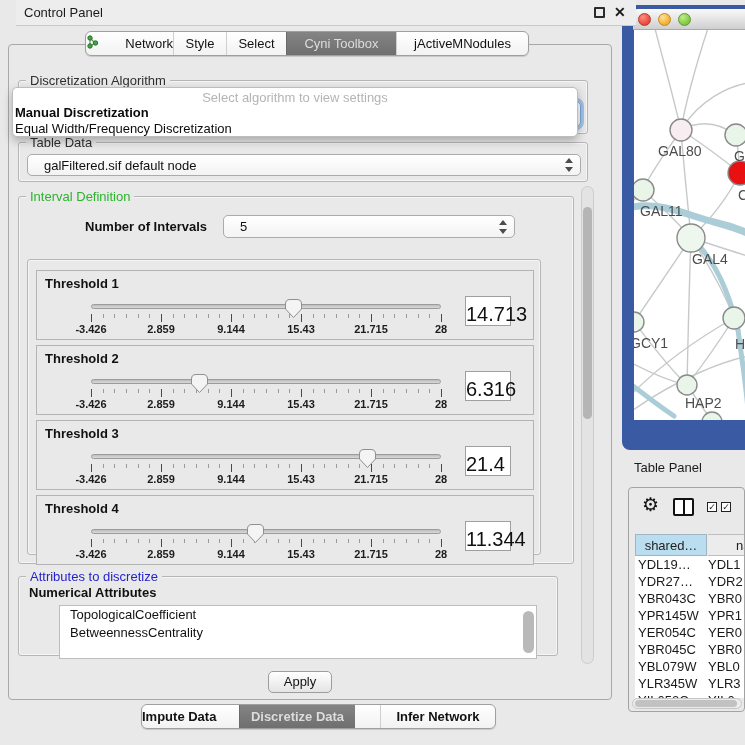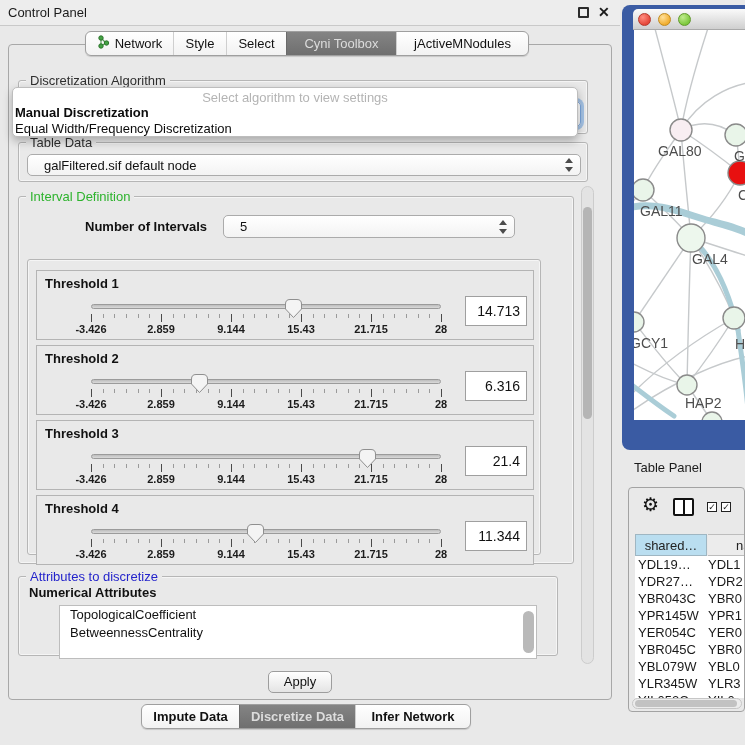--- a/index.html
+++ b/index.html
@@ -1,33 +1,33 @@
 <!DOCTYPE html>
 <html><head>
 <meta charset="utf-8">
 <style>
   html,body{margin:0;padding:0;width:745px;height:745px;overflow:hidden;
     font-family:"Liberation Sans",sans-serif;background:#e9e9e9;position:relative;}
   *{box-sizing:border-box;}
   .abs{position:absolute;}
 
   
-  .cp-titlebar{left:0;top:0;width:620px;height:26px;background:#ededed;
+  .cp-titlebar{left:16px;top:0;width:620px;height:26px;background:#ededed;
     border-bottom:1px solid #c9c9c9;z-index:3;}
   .cp-title{left:8px;top:5px;font-size:13px;color:#1a1a1a;}
   .float-icon{left:578px;top:7px;width:11px;height:11px;border:2px solid #2b2b2b;border-radius:1px;}
   .close-icon{left:598px;top:4px;font-size:14px;font-weight:bold;color:#1b1b1b;}
 
   
   .segbar{display:flex;height:25px;border:1px solid #9f9f9f;border-radius:6px;
     background:linear-gradient(#ffffff,#f2f2f2);overflow:hidden;z-index:6;
     box-shadow:0 1px 1px rgba(0,0,0,.15);}
   .seg{display:flex;align-items:center;justify-content:center;font-size:13px;color:#111;
     border-left:1px solid #cfcfcf;white-space:nowrap;}
-  .seg:first-child{border-left:none;}
+  .seg:first-child{border-left:none;justify-content:space-between;}
   .seg.sel{background:linear-gradient(#848484,#6f6f6f);color:#dcdcdc;border-left-color:#6a6a6a;}
   .seg .net-ic{margin-right:5px;}
   .bottombar{left:141px;top:704px;z-index:6;}
   .bottombar .seg{font-weight:bold;font-weight:600;}
 
   
   .cp-panel{left:8px;top:44px;width:604px;height:656px;background:#e9e9e9;
     border:1px solid #a8a8a8;border-radius:4px;z-index:1;}
 
   
@@ -64,22 +64,22 @@
   .trow-label{position:absolute;left:8px;top:5px;font-size:13px;font-weight:bold;color:#111;}
   .track{position:absolute;left:54px;top:33px;width:350px;height:5px;border-radius:3px;
     background:linear-gradient(#bdbdbd,#dadada);border:1px solid #9b9b9b;}
   .ticks-minor{position:absolute;left:54px;top:43px;width:352px;height:4px;
     background:repeating-linear-gradient(to right,#9a9a9a 0,#9a9a9a 1px,transparent 1px,transparent 11.67px);}
   .ticks-major{position:absolute;left:54px;top:43px;width:352px;height:8px;
     background:repeating-linear-gradient(to right,#4a4a4a 0,#4a4a4a 1px,transparent 1px,transparent 70px);}
   .tick-label{position:absolute;top:52px;width:60px;text-align:center;
     font-size:11px;font-weight:bold;color:#1c1c1c;}
   .thumb{position:absolute;top:27px;}
-  .vbox{position:absolute;left:428px;top:25px;width:62px;height:30px;background:#fff;
-    border:1px solid #9f9f9f;font-size:14px;color:#111;text-align:right;
+  .vbox{position:absolute;left:428px;top:25px;width:46px;height:30px;background:#fff;
+    border:1px solid #9f9f9f;font-size:20px;color:#111;text-align:right;
     padding:6px 6px 0 0;}
 
   
   .attr-list{position:absolute;left:40px;top:28px;width:478px;height:54px;background:#fff;
     border:1px solid #bdbdbd;overflow:hidden;font-size:13px;color:#111;}
   .attr-item{height:18px;line-height:18px;padding-left:10px;white-space:nowrap;}
   .attr-sb{position:absolute;right:2px;top:5px;width:11px;height:42px;background:#b9b9b9;
     border-radius:6px;}
 
   
@@ -289,21 +289,21 @@
   <div class="vsb-thumb"></div>
 </div>
 
 <div class="abs segbar bottombar">
   <div class="seg" style="width:97px;">
     <span>Impute Data</span>
   </div>
   <div class="seg sel" style="width:116px;">
     <span>Discretize Data</span>
   </div>
-  <div class="seg" style="width:115px;">
+  <div class="seg" style="width:115px;margin-left:25px;">
     <span>Infer Network</span>
   </div>
 </div>
 
 <div class="abs net-window">
   <div class="net-titlebar">
     <div class="light l-red"></div>
     <div class="light l-yellow"></div>
     <div class="light l-green"></div>
   </div>

